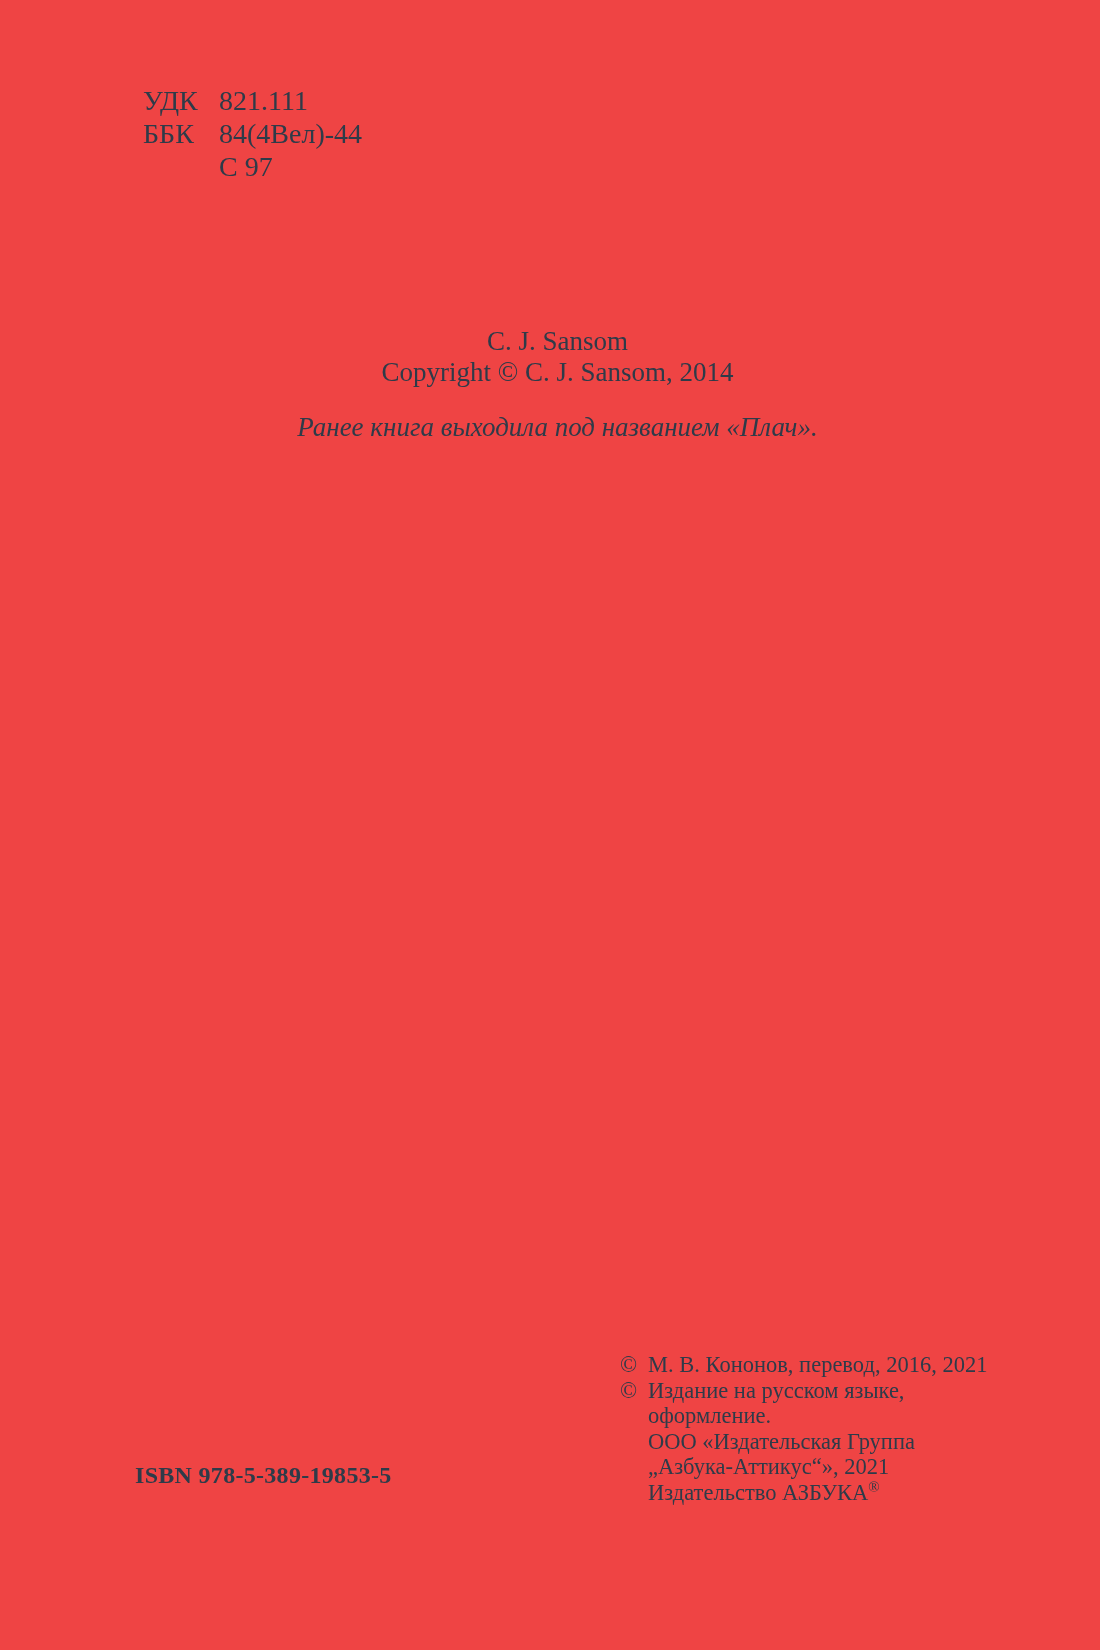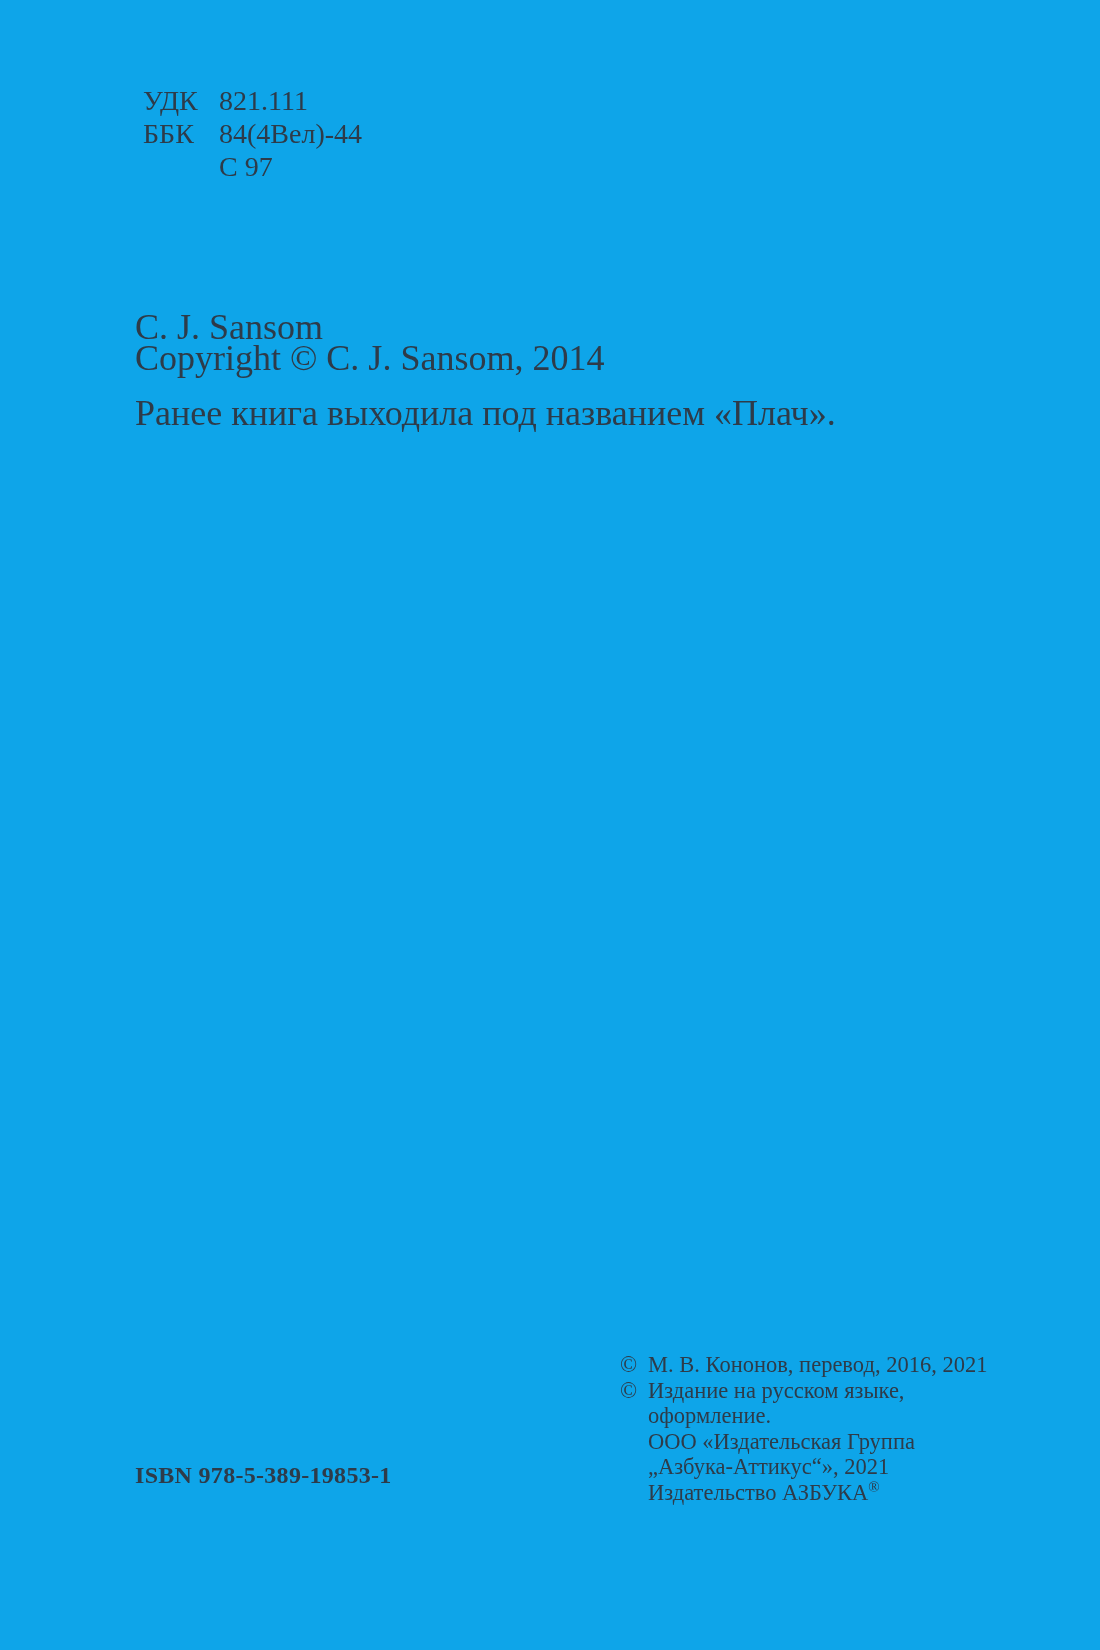--- a/index.html
+++ b/index.html
@@ -1,21 +1,21 @@
 <!DOCTYPE html>
 <html><head>
 <meta charset="utf-8">
 <style>
   html, body { margin: 0; padding: 0; background: #e8e8e8; }
   .page {
     position: relative;
     width: 1100px;
     height: 1650px;
     margin: 0 auto;
-    background: #0ea5e9;
+    background: #ef4444;
     color: #2e3b49;
     font-family: "Liberation Serif", "DejaVu Serif", serif;
     overflow: hidden;
   }
 
   
   .udc-block {
     position: absolute;
     left: 143px;
     top: 84px;
@@ -24,26 +24,27 @@
     display: grid;
     grid-template-columns: 76px auto;
     column-gap: 0;
   }
 
   
   .center-block {
     position: absolute;
     left: 135px;
     width: 845px;
-    top: 312px;
-    font-size: 36px;
+    top: 326px;
+    text-align: center;
+    font-size: 27px;
     line-height: 31px;
   }
   .group { margin: 0 0 24px 0; }
-  .note-italic { margin-top: 16px; }
+  .note-italic { font-style: italic; margin-top: 16px; }
 
   
   .copyright-block {
     position: absolute;
     left: 620px;
     top: 1352px;
     width: 380px;
     font-size: 22.5px;
     line-height: 25.5px;
   }
@@ -105,15 +106,15 @@
     <div class="notice">
       <span>©</span>
       <span class="notice-text"><span>Издание на русском языке,
 оформление.
 ООО «Издательская Группа
 „Азбука-Аттикус“», 2021</span>
 <span>Издательство АЗБУКА</span><sup class="reg-mark">®</sup></span>
     </div>
   </div>
 
-  <div class="isbn">ISBN 978-5-389-19853-1</div>
+  <div class="isbn">ISBN 978-5-389-19853-5</div>
 
 </div>
 
 </body></html>

